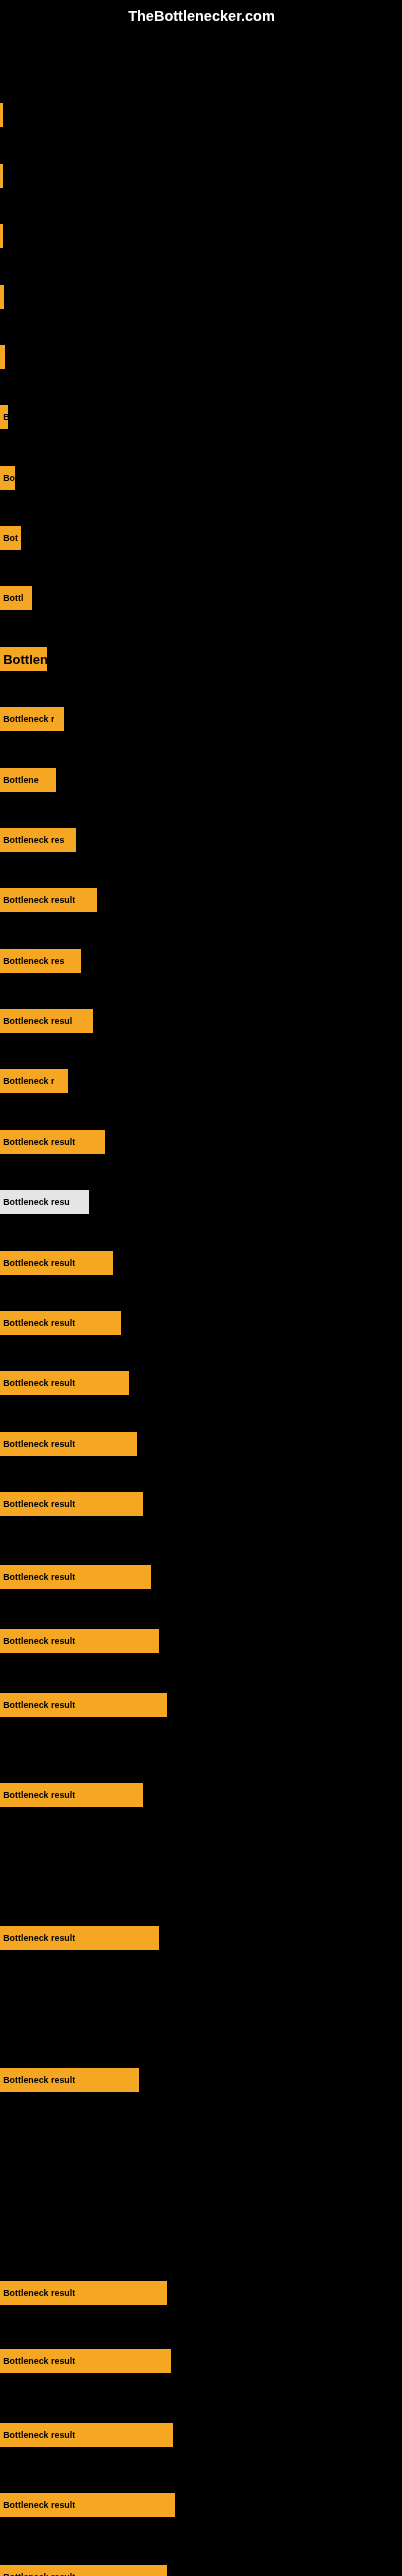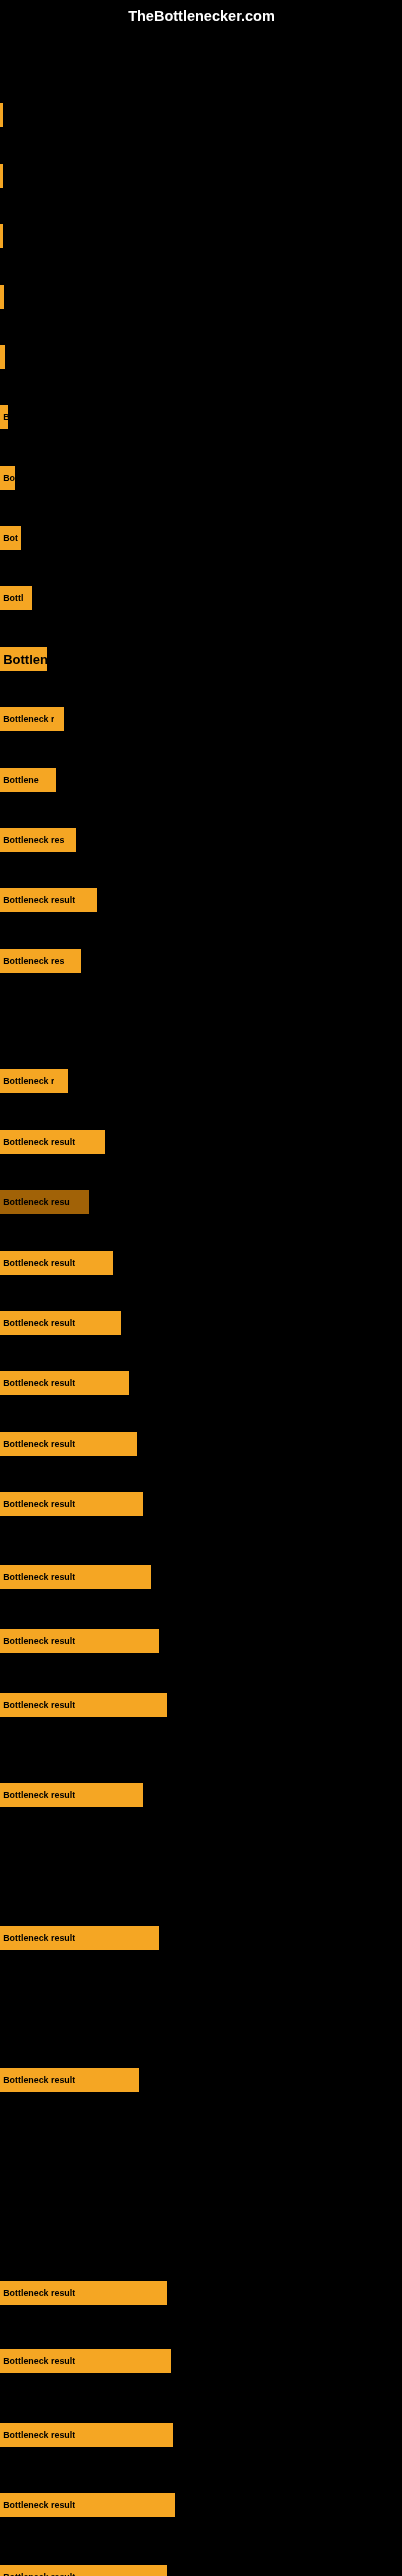--- a/index.html
+++ b/index.html
@@ -92,32 +92,37 @@
     <div style="position: absolute; left: 0px; top: 857px; width: 403px; height: 32px;">
       <div style="position: absolute; left: 0px; top: 3.2px; width: 97px; height: 24px; background-color: rgb(245, 166, 35); display: flex; align-items: center; padding-left: 3.2px;">
         <span style="color: rgb(0, 0, 0); font-size: 8.9px; font-weight: bold; white-space: nowrap; overflow: hidden;">Bottleneck result</span>
       </div>
     </div>
     <div style="position: absolute; left: 0px; top: 918px; width: 403px; height: 32px;">
       <div style="position: absolute; left: 0px; top: 3.2px; width: 81px; height: 24px; background-color: rgb(245, 166, 35); display: flex; align-items: center; padding-left: 3.2px;">
         <span style="color: rgb(0, 0, 0); font-size: 8.9px; font-weight: bold; white-space: nowrap; overflow: hidden;">Bottleneck res</span>
       </div>
     </div>
+    <div style="position: absolute; left: 0px; top: 978px; width: 403px; height: 32px;">
+      <div style="position: absolute; left: 0px; top: 3.2px; width: 93px; height: 24px; background-color: rgb(245, 166, 35); display: flex; align-items: center; padding-left: 3.2px;">
+        <span style="color: rgb(0, 0, 0); font-size: 8.9px; font-weight: bold; white-space: nowrap; overflow: hidden;">Bottleneck resul</span>
+      </div>
+    </div>
     <div style="position: absolute; left: 0px; top: 1038px; width: 403px; height: 32px;">
       <div style="position: absolute; left: 0px; top: 3.2px; width: 68px; height: 24px; background-color: rgb(245, 166, 35); display: flex; align-items: center; padding-left: 3.2px;">
         <span style="color: rgb(0, 0, 0); font-size: 8.9px; font-weight: bold; white-space: nowrap; overflow: hidden;">Bottleneck r</span>
       </div>
     </div>
     <div style="position: absolute; left: 0px; top: 1099px; width: 403px; height: 32px;">
       <div style="position: absolute; left: 0px; top: 3.2px; width: 105px; height: 24px; background-color: rgb(245, 166, 35); display: flex; align-items: center; padding-left: 3.2px;">
         <span style="color: rgb(0, 0, 0); font-size: 8.9px; font-weight: bold; white-space: nowrap; overflow: hidden;">Bottleneck result</span>
       </div>
     </div>
     <div style="position: absolute; left: 0px; top: 1159px; width: 403px; height: 32px;">
-      <div style="position: absolute; left: 0px; top: 3.2px; width: 89px; height: 24px; background-color: #a16207; display: flex; align-items: center; padding-left: 3.2px;">
+      <div style="position: absolute; left: 0px; top: 3.2px; width: 89px; height: 24px; background-color: #e5e5e5; display: flex; align-items: center; padding-left: 3.2px;">
         <span style="color: rgb(0, 0, 0); font-size: 8.9px; font-weight: bold; white-space: nowrap; overflow: hidden;">Bottleneck resu</span>
       </div>
     </div>
     <div style="position: absolute; left: 0px; top: 1220px; width: 403px; height: 32px;">
       <div style="position: absolute; left: 0px; top: 3.2px; width: 113px; height: 24px; background-color: rgb(245, 166, 35); display: flex; align-items: center; padding-left: 3.2px;">
         <span style="color: rgb(0, 0, 0); font-size: 8.9px; font-weight: bold; white-space: nowrap; overflow: hidden;">Bottleneck result</span>
       </div>
     </div>
     <div style="position: absolute; left: 0px; top: 1280px; width: 403px; height: 32px;">
       <div style="position: absolute; left: 0px; top: 3.2px; width: 121px; height: 24px; background-color: rgb(245, 166, 35); display: flex; align-items: center; padding-left: 3.2px;">

